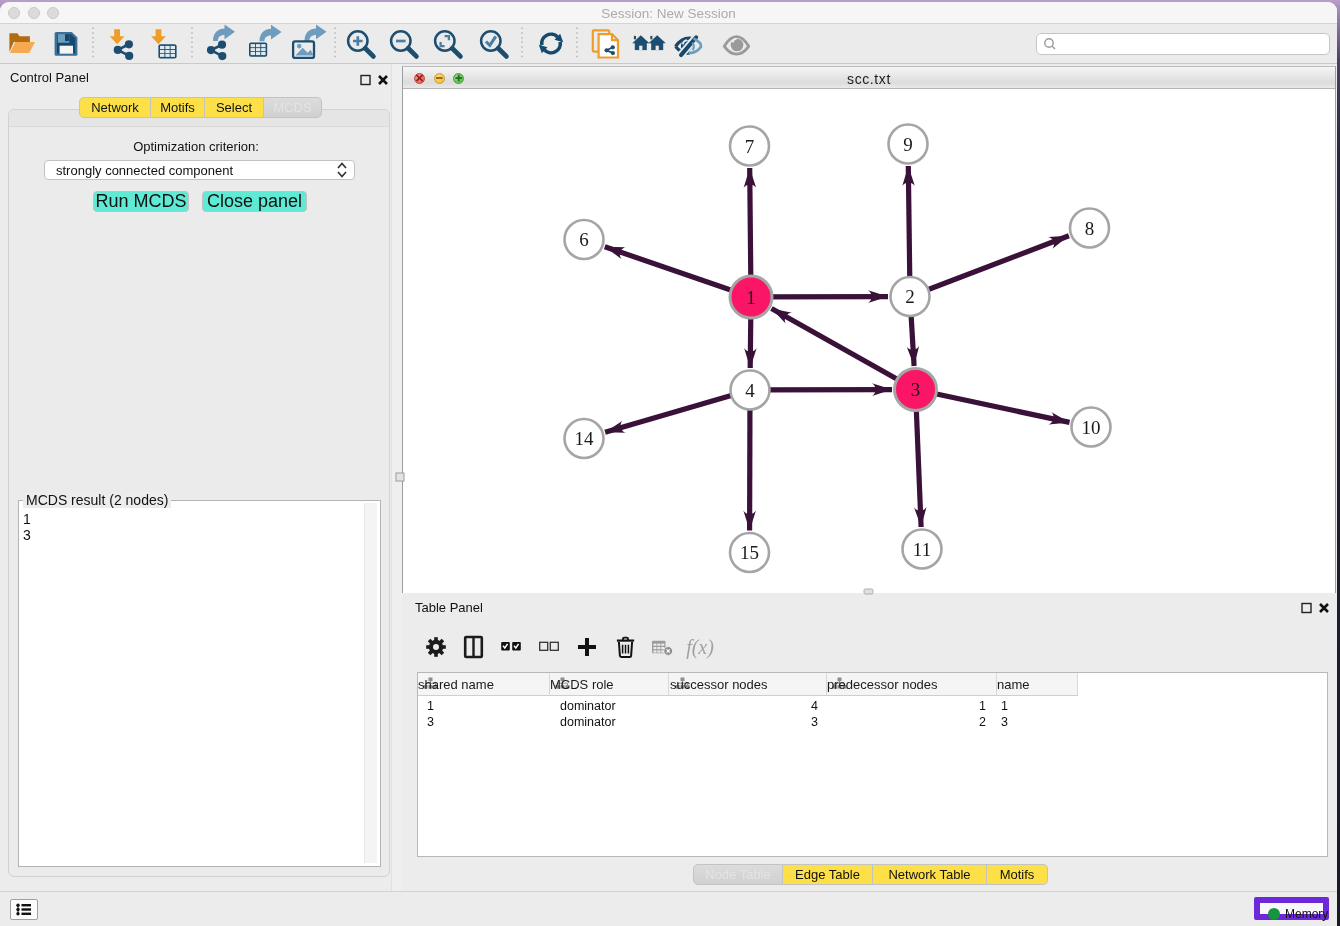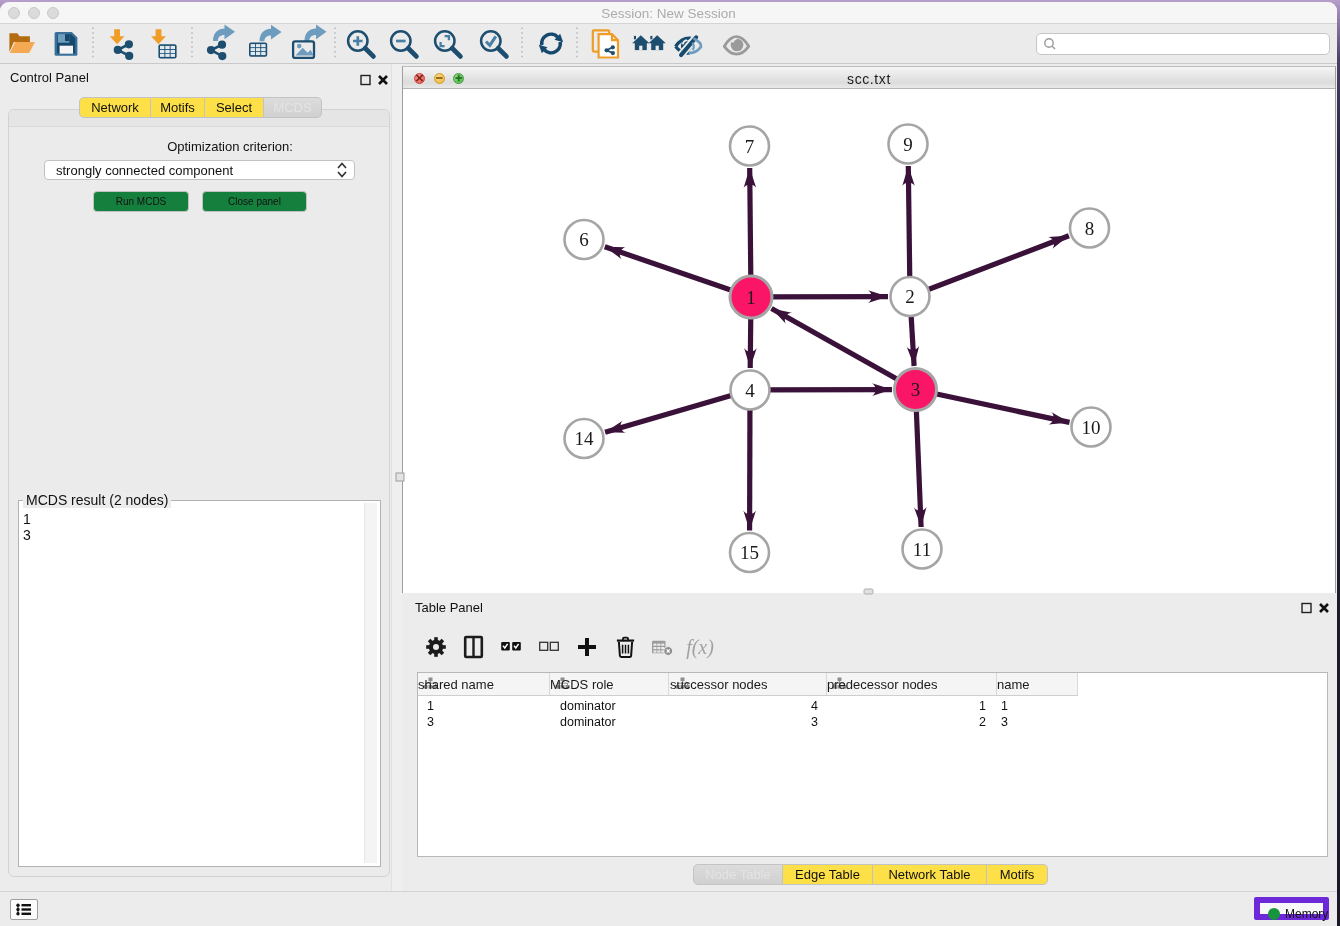--- a/index.html
+++ b/index.html
@@ -16,24 +16,24 @@
 #toolbar{position:absolute;left:0;top:24px;width:1337px;height:39px;background:#ebebeb;border-bottom:1px solid #c9c9c9;}
 #searchbox{position:absolute;left:1036px;top:9px;width:292px;height:20px;background:#fff;border:1px solid #c6c6c6;border-radius:5px;}
 
 #cp-title{position:absolute;left:10px;top:70px;font-size:13px;color:#111;}
 .tabbar{position:absolute;display:flex;height:21px;z-index:5;}
 .tab{box-sizing:border-box;height:21px;background:#fde047;border:1px solid #c3c3c3;border-left:none;font-size:13px;color:#111;text-align:center;line-height:19px;}
 .tab.first{border-left:1px solid #c3c3c3;border-radius:5px 0 0 5px;}
 .tab.last{border-radius:0 5px 5px 0;}
 .tab.sel{background:linear-gradient(#dcdcdc,#d0d0d0);color:#e4e4e4;}
 #cp-panel{position:absolute;left:8px;top:109px;width:382px;height:768px;box-sizing:border-box;border:1px solid #d2d2d2;border-radius:6px;background:#ebebeb;}#cp-band{position:absolute;left:0;top:0;width:100%;height:16px;background:#e5e5e5;border-bottom:1px solid #dadada;border-radius:6px 6px 0 0;}
-#opt-label{position:absolute;left:8px;top:139px;width:376px;text-align:center;font-size:13px;color:#111;padding-left:34px;}
+#opt-label{position:absolute;left:8px;top:139px;width:376px;text-align:center;font-size:13px;color:#111;}
 #combo{position:absolute;left:44px;top:160px;width:311px;height:20px;box-sizing:border-box;background:#fff;border:1px solid #c2c2c2;border-radius:4px;}
 #combo span{position:absolute;left:11px;top:2px;font-size:13px;color:#111;}
-.btn{position:absolute;height:21px;box-sizing:border-box;background:#15803d;border:1px solid #c2c2c2;border-radius:4px;font-size:10px;color:#111;text-align:center;line-height:19px;}
+.btn{position:absolute;height:21px;box-sizing:border-box;background:#5eead4;border:1px solid #c2c2c2;border-radius:4px;font-size:18px;color:#111;text-align:center;line-height:19px;}
 #fieldset{position:absolute;left:18px;top:500px;width:363px;height:367px;box-sizing:border-box;border:1px solid #b3b3b3;background:#fff;}
 #fieldset-scroll{position:absolute;right:3px;top:2px;width:12px;height:360px;background:#f4f4f4;border-left:1px solid #e6e6e6;}
 #legend{position:absolute;left:23px;top:491.5px;background:#ececec;padding:0 3px;font-size:14px;color:#111;}
 #mcds-text{position:absolute;left:23px;top:511px;font-size:14px;line-height:16px;color:#111;}
 
 #netwin{position:absolute;left:402px;top:66px;width:934px;height:527px;box-sizing:border-box;border:1px solid #9e9e9e;border-top-color:#bdbdbd;border-bottom:none;background:#fff;}#vdivline{position:absolute;left:391px;top:64px;width:1px;height:827px;background:#e1e1e1;}#vdivstrip{position:absolute;left:392px;top:64px;width:10px;height:827px;background:#efefef;}
 #nettitle{position:absolute;left:0;top:0;width:100%;height:21px;background:linear-gradient(#f5f5f5,#dcdcdc 75%,#e9e9e9);border-bottom:1px solid #b5b5b5;}
 #nettitle .t{position:absolute;width:100%;text-align:center;top:3.5px;font-size:14px;letter-spacing:0.6px;color:#1c1c1c;}
 .ball{position:absolute;top:5.5px;width:11px;height:11px;border-radius:50%;box-sizing:border-box;}
 

